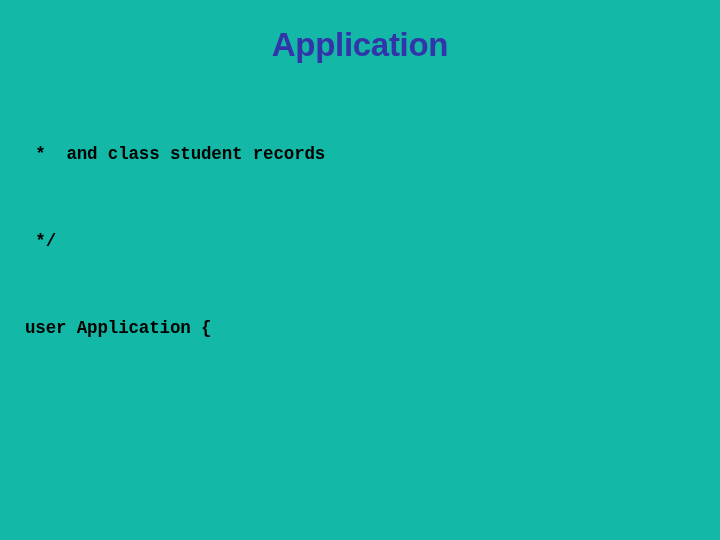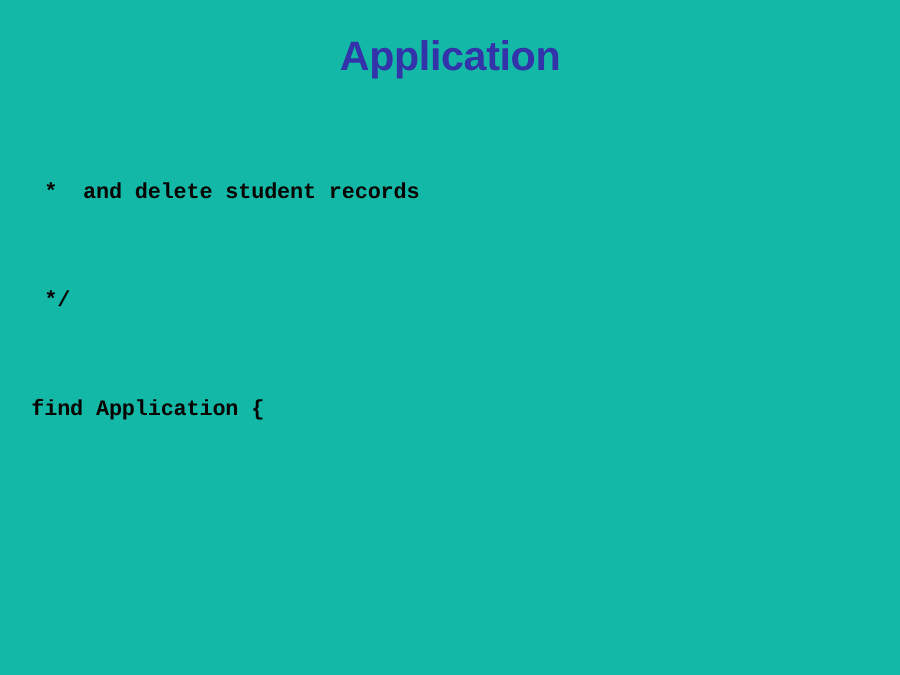--- a/index.html
+++ b/index.html
@@ -57,23 +57,23 @@
   }
 </style>
 </head>
 <body>
 
 <div class="slide">
 
   <div class="slide-title">Application</div>
 
   <div class="code-block">
-    <span class="code-line"> *  and delete student records</span>
+    <span class="code-line"> *  and class student records</span>
     <span class="code-line"> */</span>
-    <span class="code-line">find Application {</span>
+    <span class="code-line">user Application {</span>
     <span class="code-line blank"></span>
     
     
     
     
     
     
     
     
     

